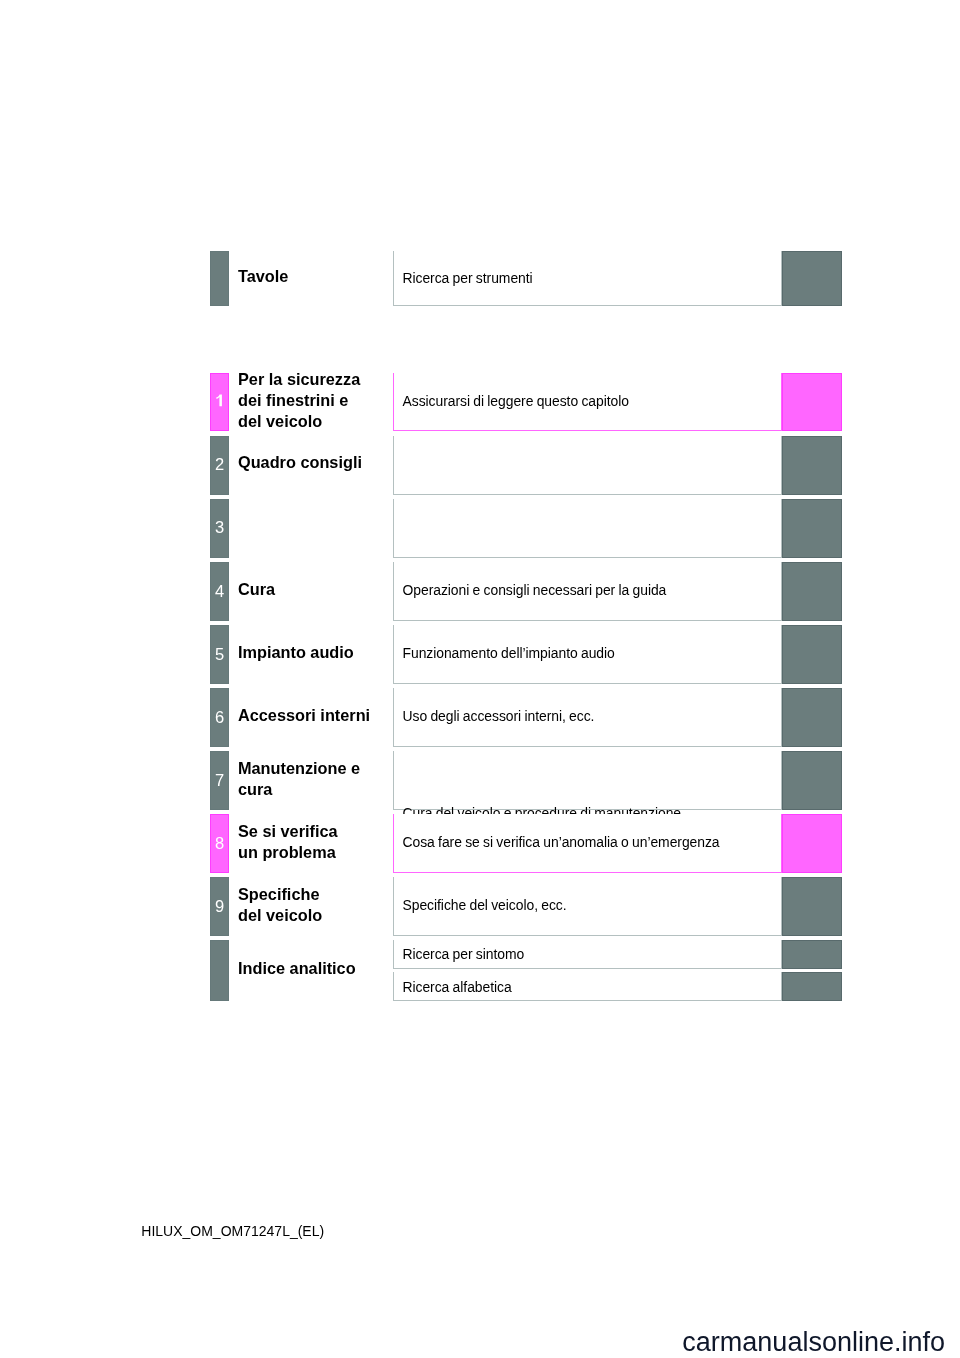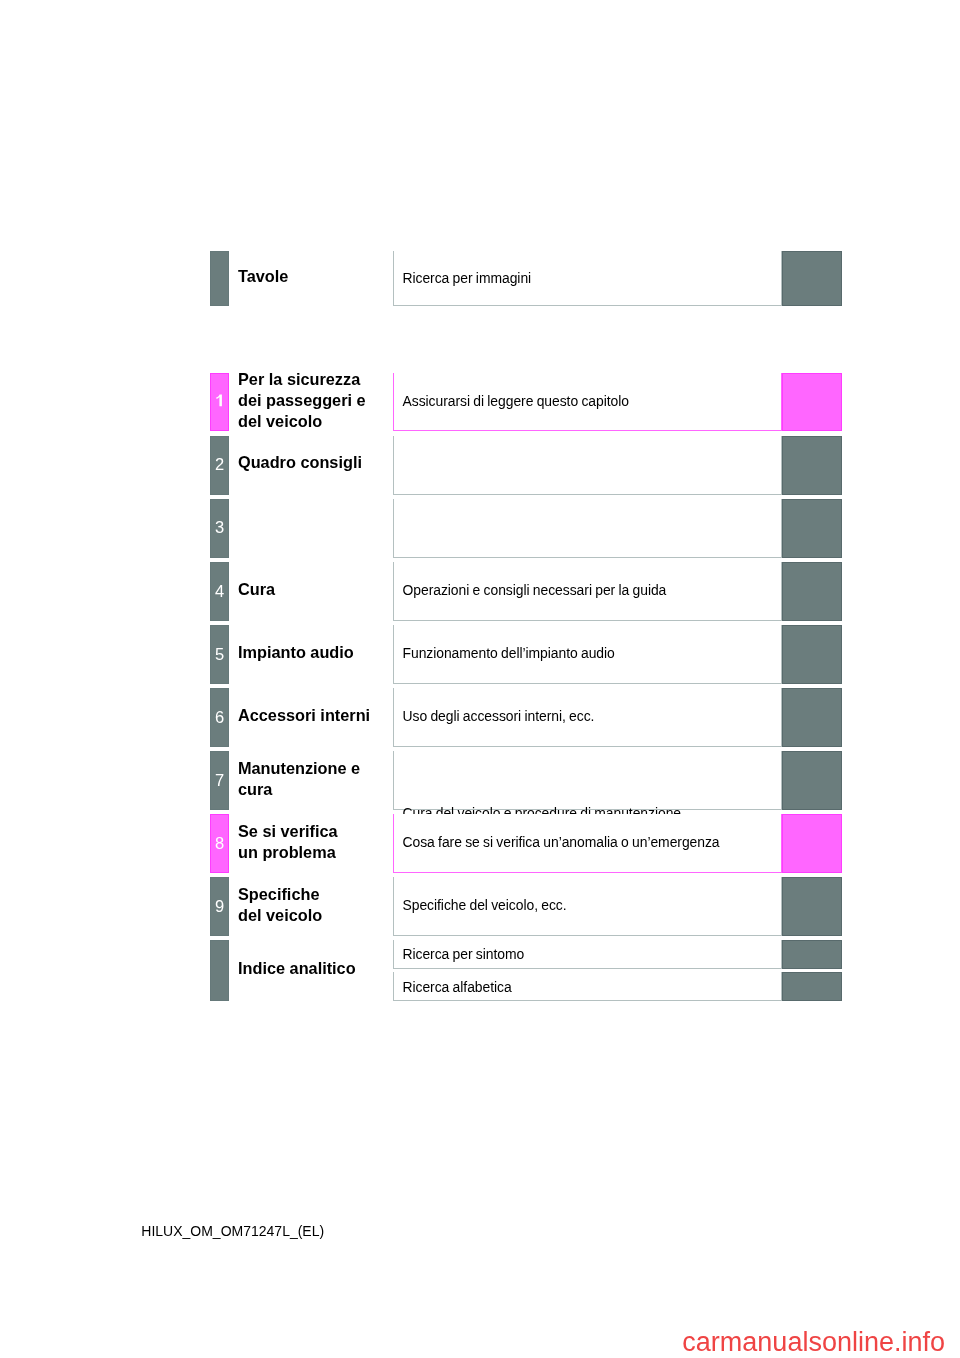--- a/index.html
+++ b/index.html
@@ -26,44 +26,44 @@
   .desctxt{position:absolute;left:402.5px;color:#000000;white-space:pre-line;
            font-size:13.92px;letter-spacing:-0.05px;word-spacing:-0.5px;line-height:15.2px;}
 
   
   .endcap{position:absolute;left:782px;width:60px;box-sizing:border-box;
           background:#6b7d7d;border:1px solid #586a6c;}
   .endcap-pink{background:#ff66ff;border-color:#ff3cff;}
 
   
   .footer{position:absolute;left:141.3px;top:1222.8px;font-size:14px;line-height:1.2;color:#000000;}
-  .watermark{position:absolute;right:15px;top:1326px;font-size:27px;line-height:1.2;color:#ef4444;}
+  .watermark{position:absolute;right:15px;top:1326px;font-size:27px;line-height:1.2;color:#0f172a;}
 </style>
 </head>
 <body>
 
 <div class="page">
 
   <div class="desc" style="top:251px;height:54.8px"></div>
-  <div class="desctxt" style="top:270.7px">Ricerca per immagini</div>
+  <div class="desctxt" style="top:270.7px">Ricerca per strumenti</div>
   <div class="endcap" style="top:251px;height:54.8px"></div>
   <div class="tab" style="top:251px;height:54.8px">
   </div>
   <div class="title" style="top:266px">Tavole</div>
 
   <div class="desc desc-pink" style="top:372.8px;height:58.4px"></div>
   <div class="desctxt" style="top:393.7px">Assicurarsi di leggere questo capitolo</div>
   <div class="endcap endcap-pink" style="top:372.8px;height:58.4px"></div>
   <div class="tab tab-pink" style="top:372.8px;height:58.4px">
     <span class="tabnum" style="top:19.4px"><svg width="17" height="13" viewBox="0 0 17 13">
           <path fill="#ffffff" d="M10.9 0.4 L8.5 0.4 C8.1 1.8 7.1 2.8 5.4 3.3 L5.4 4.9 C6.6 4.6 7.7 4.0 8.4 3.1 L8.4 12.3 L10.9 12.3 Z"></path>
         </svg></span>
   </div>
   <div class="title" style="top:369px">Per la sicurezza
-dei passeggeri e
+dei finestrini e
 del veicolo</div>
 
   <div class="desc" style="top:435.9px;height:58.7px"></div>
   <div class="endcap" style="top:435.9px;height:58.7px"></div>
   <div class="tab" style="top:435.9px;height:58.7px">
     <span class="tabnum" style="top:19.6px">2</span>
   </div>
   <div class="title" style="top:452px">Quadro consigli</div>
 
   <div class="desc" style="top:498.9px;height:58.8px"></div>

